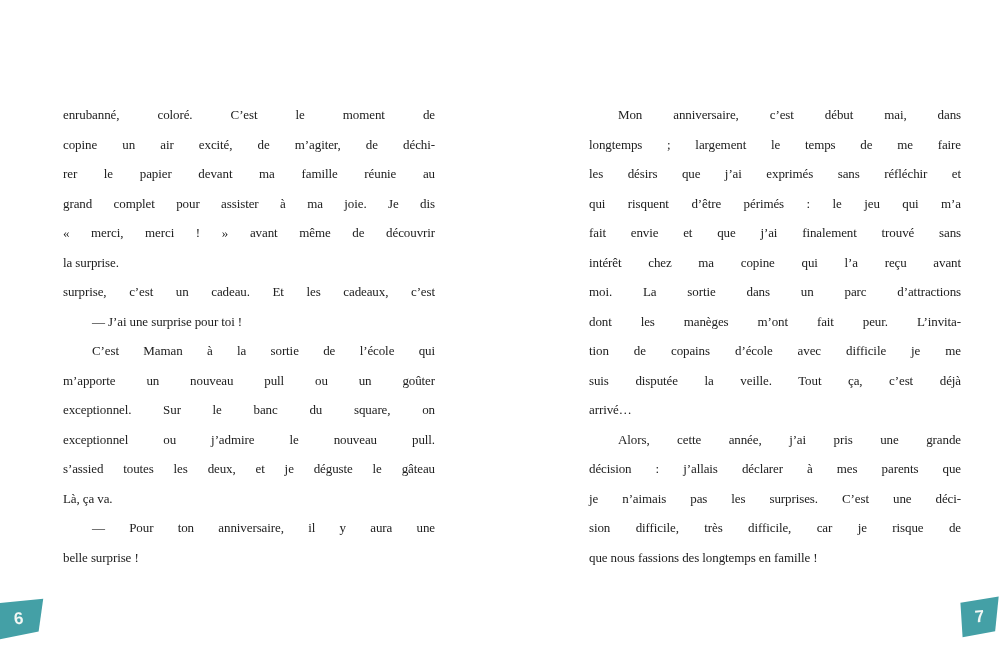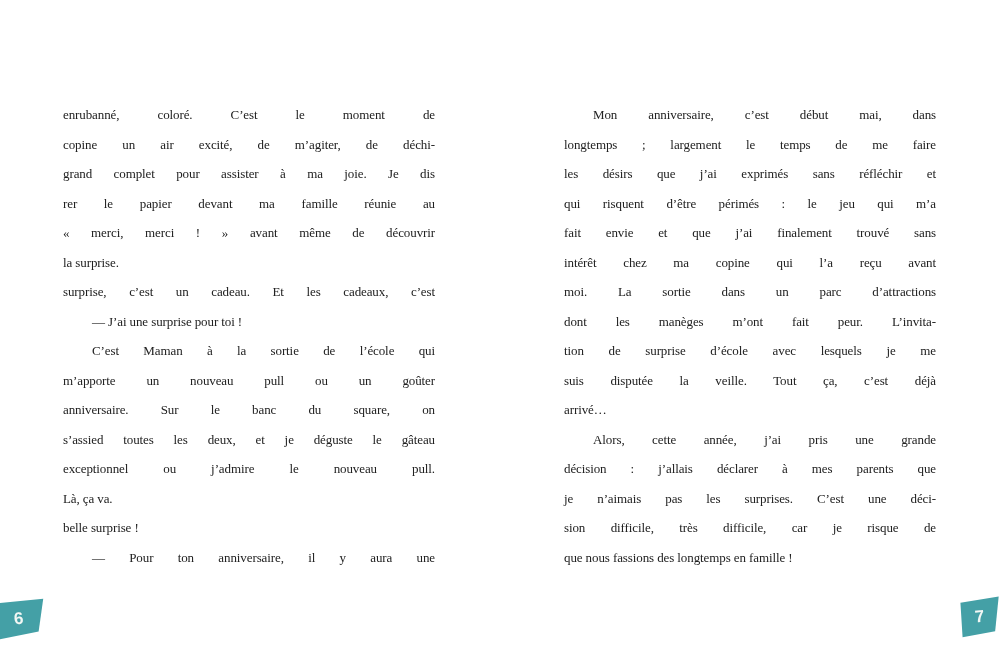--- a/index.html
+++ b/index.html
@@ -19,21 +19,21 @@
   .text-block {
     position: absolute;
     top: 60px;
     width: 372px;
     font-size: 13px;
     line-height: 29.5px;
     letter-spacing: -0.1px;
     margin-top: 40px;
   }
   #left-text  { left: 63px; }
-  #right-text { left: 564px; }
+  #right-text { left: 589px; }
   .para { margin: 0; }
   .line {
     text-align: justify;
     text-align-last: justify;
     white-space: normal;
   }
   .line.last   { text-align-last: left; font-family: Liberation Serif, serif; }
   .line.indent { padding-left: 29px; }
   .badge {
     position: absolute;
@@ -64,56 +64,56 @@
 </style>
 </head>
 <body style="--page-bg: #ffffff; --text-color: #212121; --badge-bg: #44a0a6; --badge-text: #f2f7f4;">
 
 <div class="spread">
 
   <div id="left-text" class="text-block">
       <div class="para">
         <div class="line">enrubanné, coloré. C’est le moment de</div>
         <div class="line">copine un air excité, de m’agiter, de déchi-</div>
+        <div class="line">rer le papier devant ma famille réunie au</div>
         <div class="line">grand complet pour assister à ma joie. Je dis</div>
-        <div class="line">rer le papier devant ma famille réunie au</div>
         <div class="line">« merci, merci ! » avant même de découvrir</div>
         <div class="line last">la surprise.</div>
       </div>
       <div class="para">
         <div class="line">surprise, c’est un cadeau. Et les cadeaux, c’est</div>
       </div>
       <div class="para">
         <div class="line last indent">— J’ai une surprise pour toi !</div>
       </div>
       <div class="para">
         <div class="line indent">C’est Maman à la sortie de l’école qui</div>
         <div class="line">m’apporte un nouveau pull ou un goûter</div>
-        <div class="line">anniversaire. Sur le banc du square, on</div>
+        <div class="line">exceptionnel. Sur le banc du square, on</div>
+        <div class="line">exceptionnel ou j’admire le nouveau pull.</div>
         <div class="line">s’assied toutes les deux, et je déguste le gâteau</div>
-        <div class="line">exceptionnel ou j’admire le nouveau pull.</div>
         <div class="line last">Là, ça va.</div>
       </div>
       <div class="para">
+        <div class="line indent">— Pour ton anniversaire, il y aura une</div>
         <div class="line last">belle surprise !</div>
-        <div class="line indent">— Pour ton anniversaire, il y aura une</div>
       </div>
     </div>
 
   <div id="right-text" class="text-block">
       <div class="para">
         <div class="line indent">Mon anniversaire, c’est début mai, dans</div>
         <div class="line">longtemps ; largement le temps de me faire</div>
         <div class="line">les désirs que j’ai exprimés sans réfléchir et</div>
         <div class="line">qui risquent d’être périmés : le jeu qui m’a</div>
         <div class="line">fait envie et que j’ai finalement trouvé sans</div>
         <div class="line">intérêt chez ma copine qui l’a reçu avant</div>
         <div class="line">moi. La sortie dans un parc d’attractions</div>
         <div class="line">dont les manèges m’ont fait peur. L’invita-</div>
-        <div class="line">tion de surprise d’école avec lesquels je me</div>
+        <div class="line">tion de copains d’école avec difficile je me</div>
         <div class="line">suis disputée la veille. Tout ça, c’est déjà</div>
         <div class="line last">arrivé…</div>
       </div>
       <div class="para">
         <div class="line indent">Alors, cette année, j’ai pris une grande</div>
         <div class="line">décision : j’allais déclarer à mes parents que</div>
         <div class="line">je n’aimais pas les surprises. C’est une déci-</div>
         <div class="line">sion difficile, très difficile, car je risque de</div>
         <div class="line last">que nous fassions des longtemps en famille !</div>
       </div>

